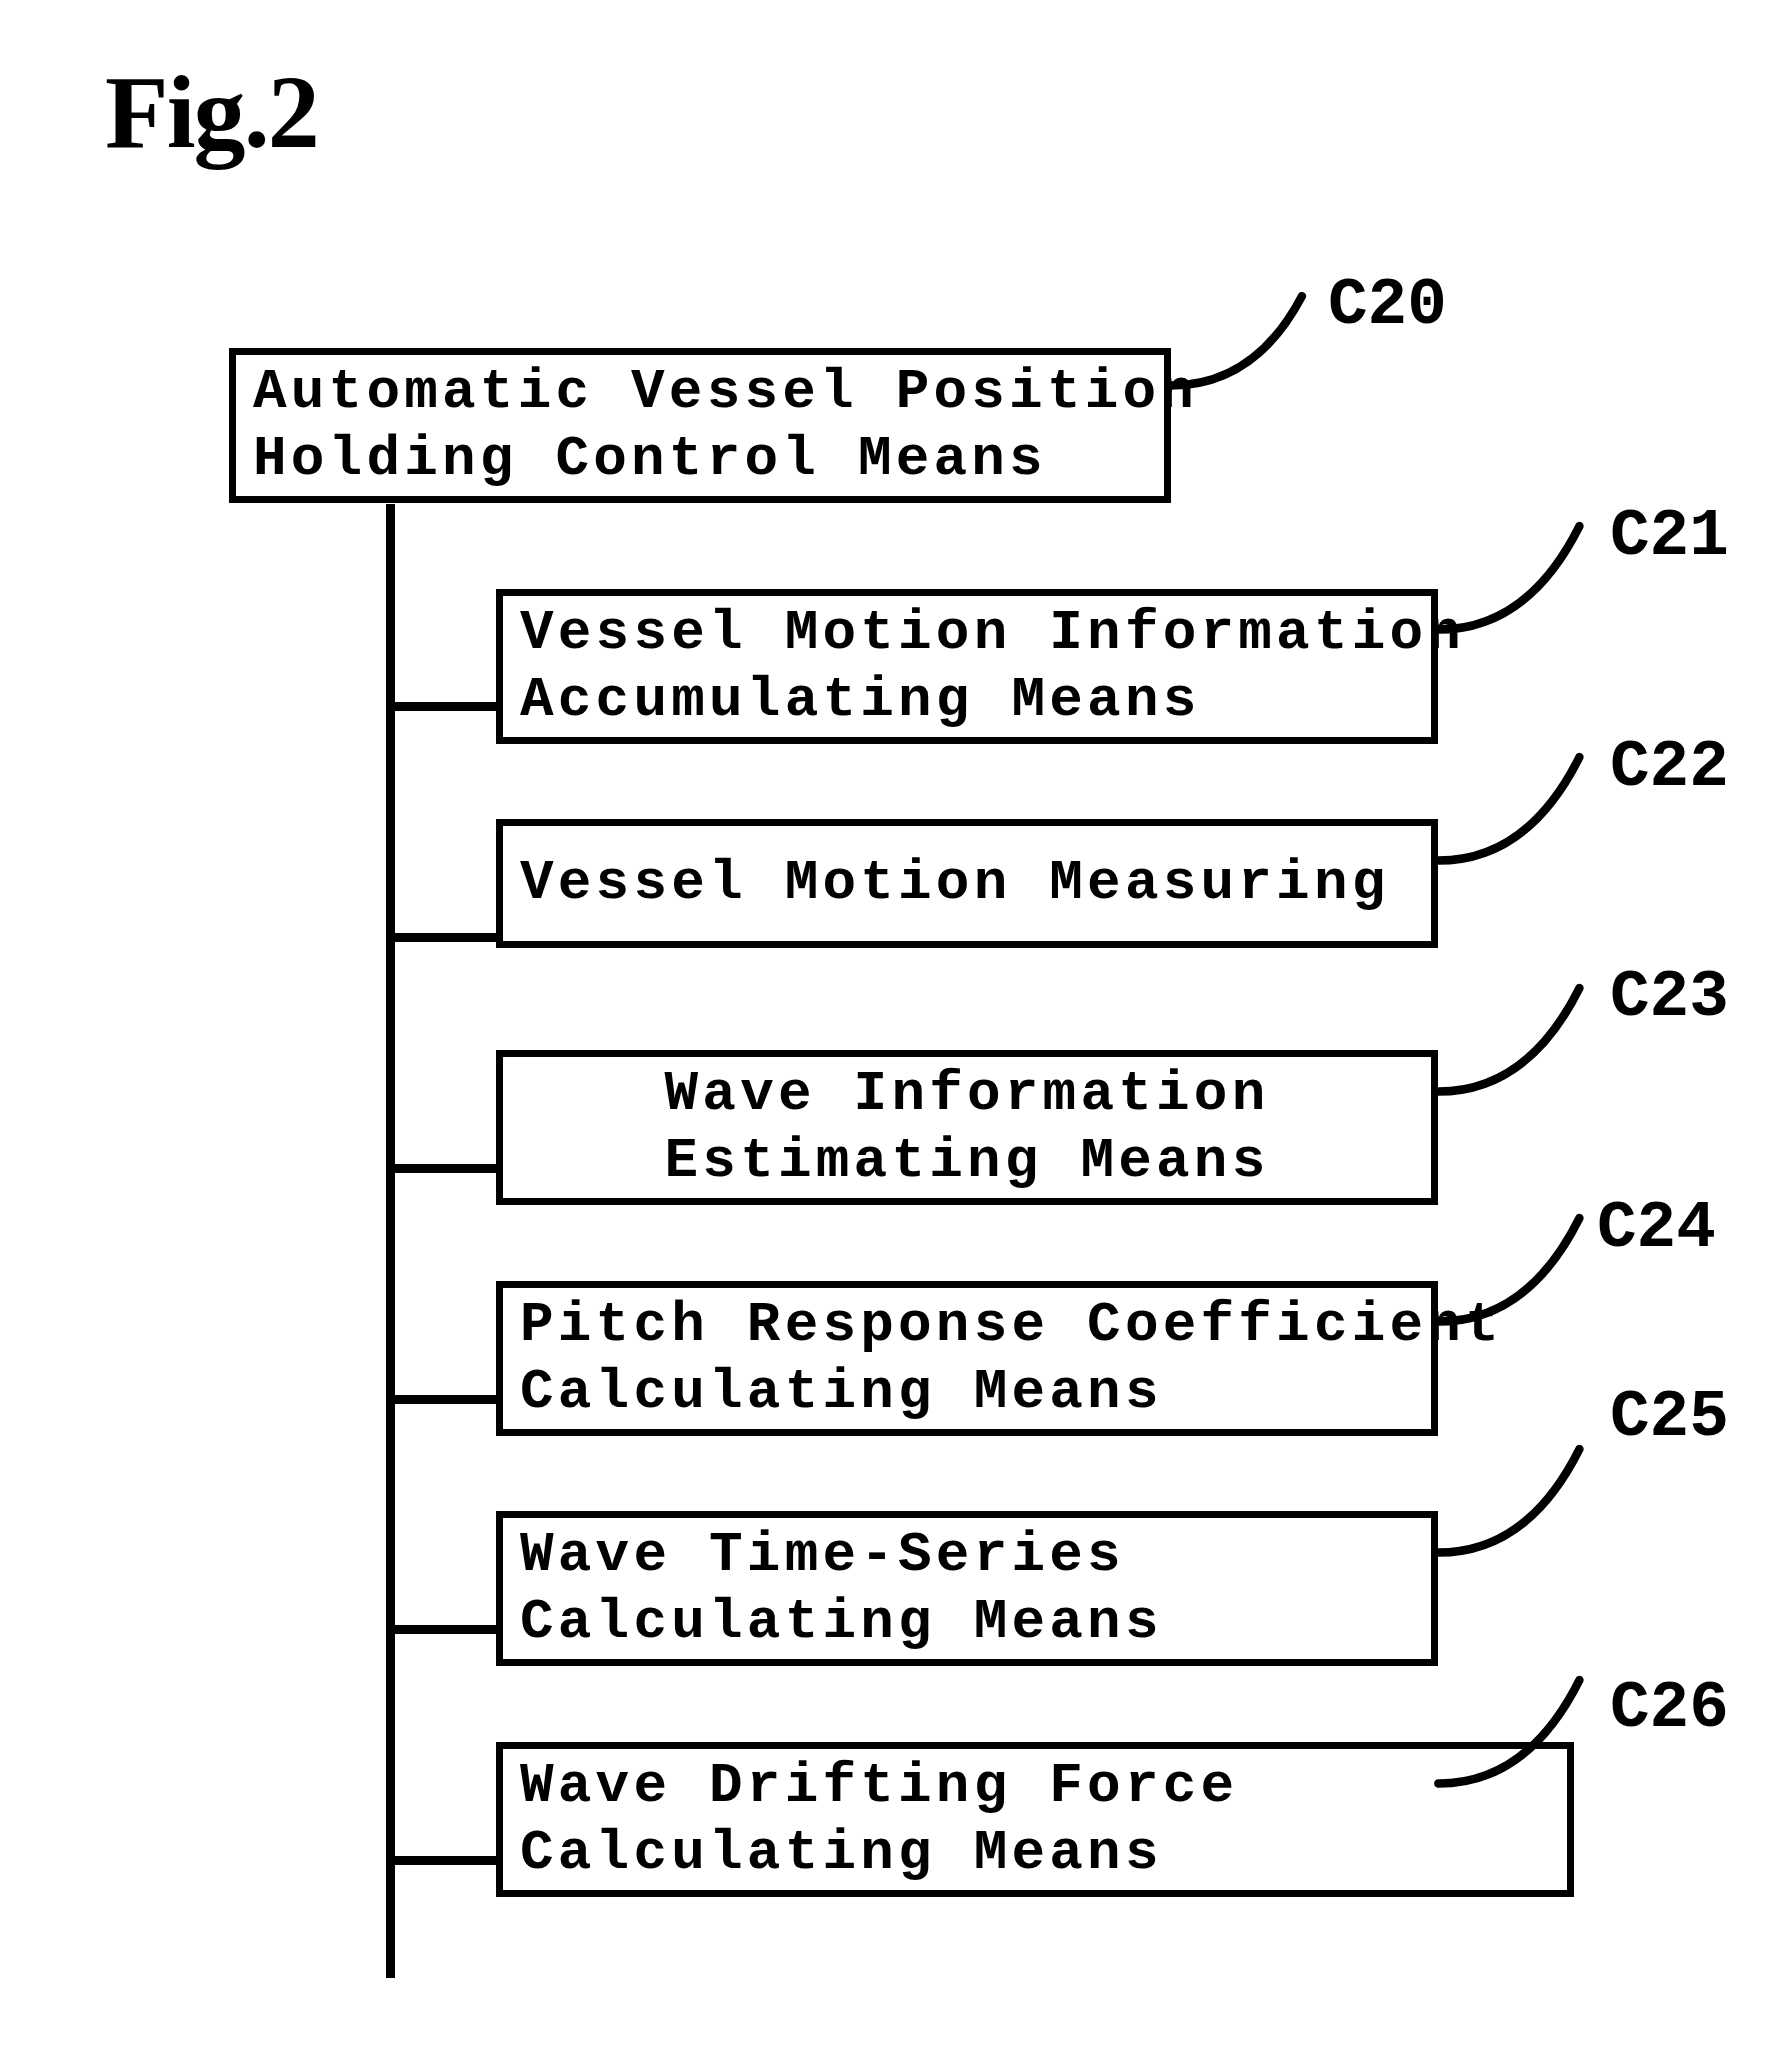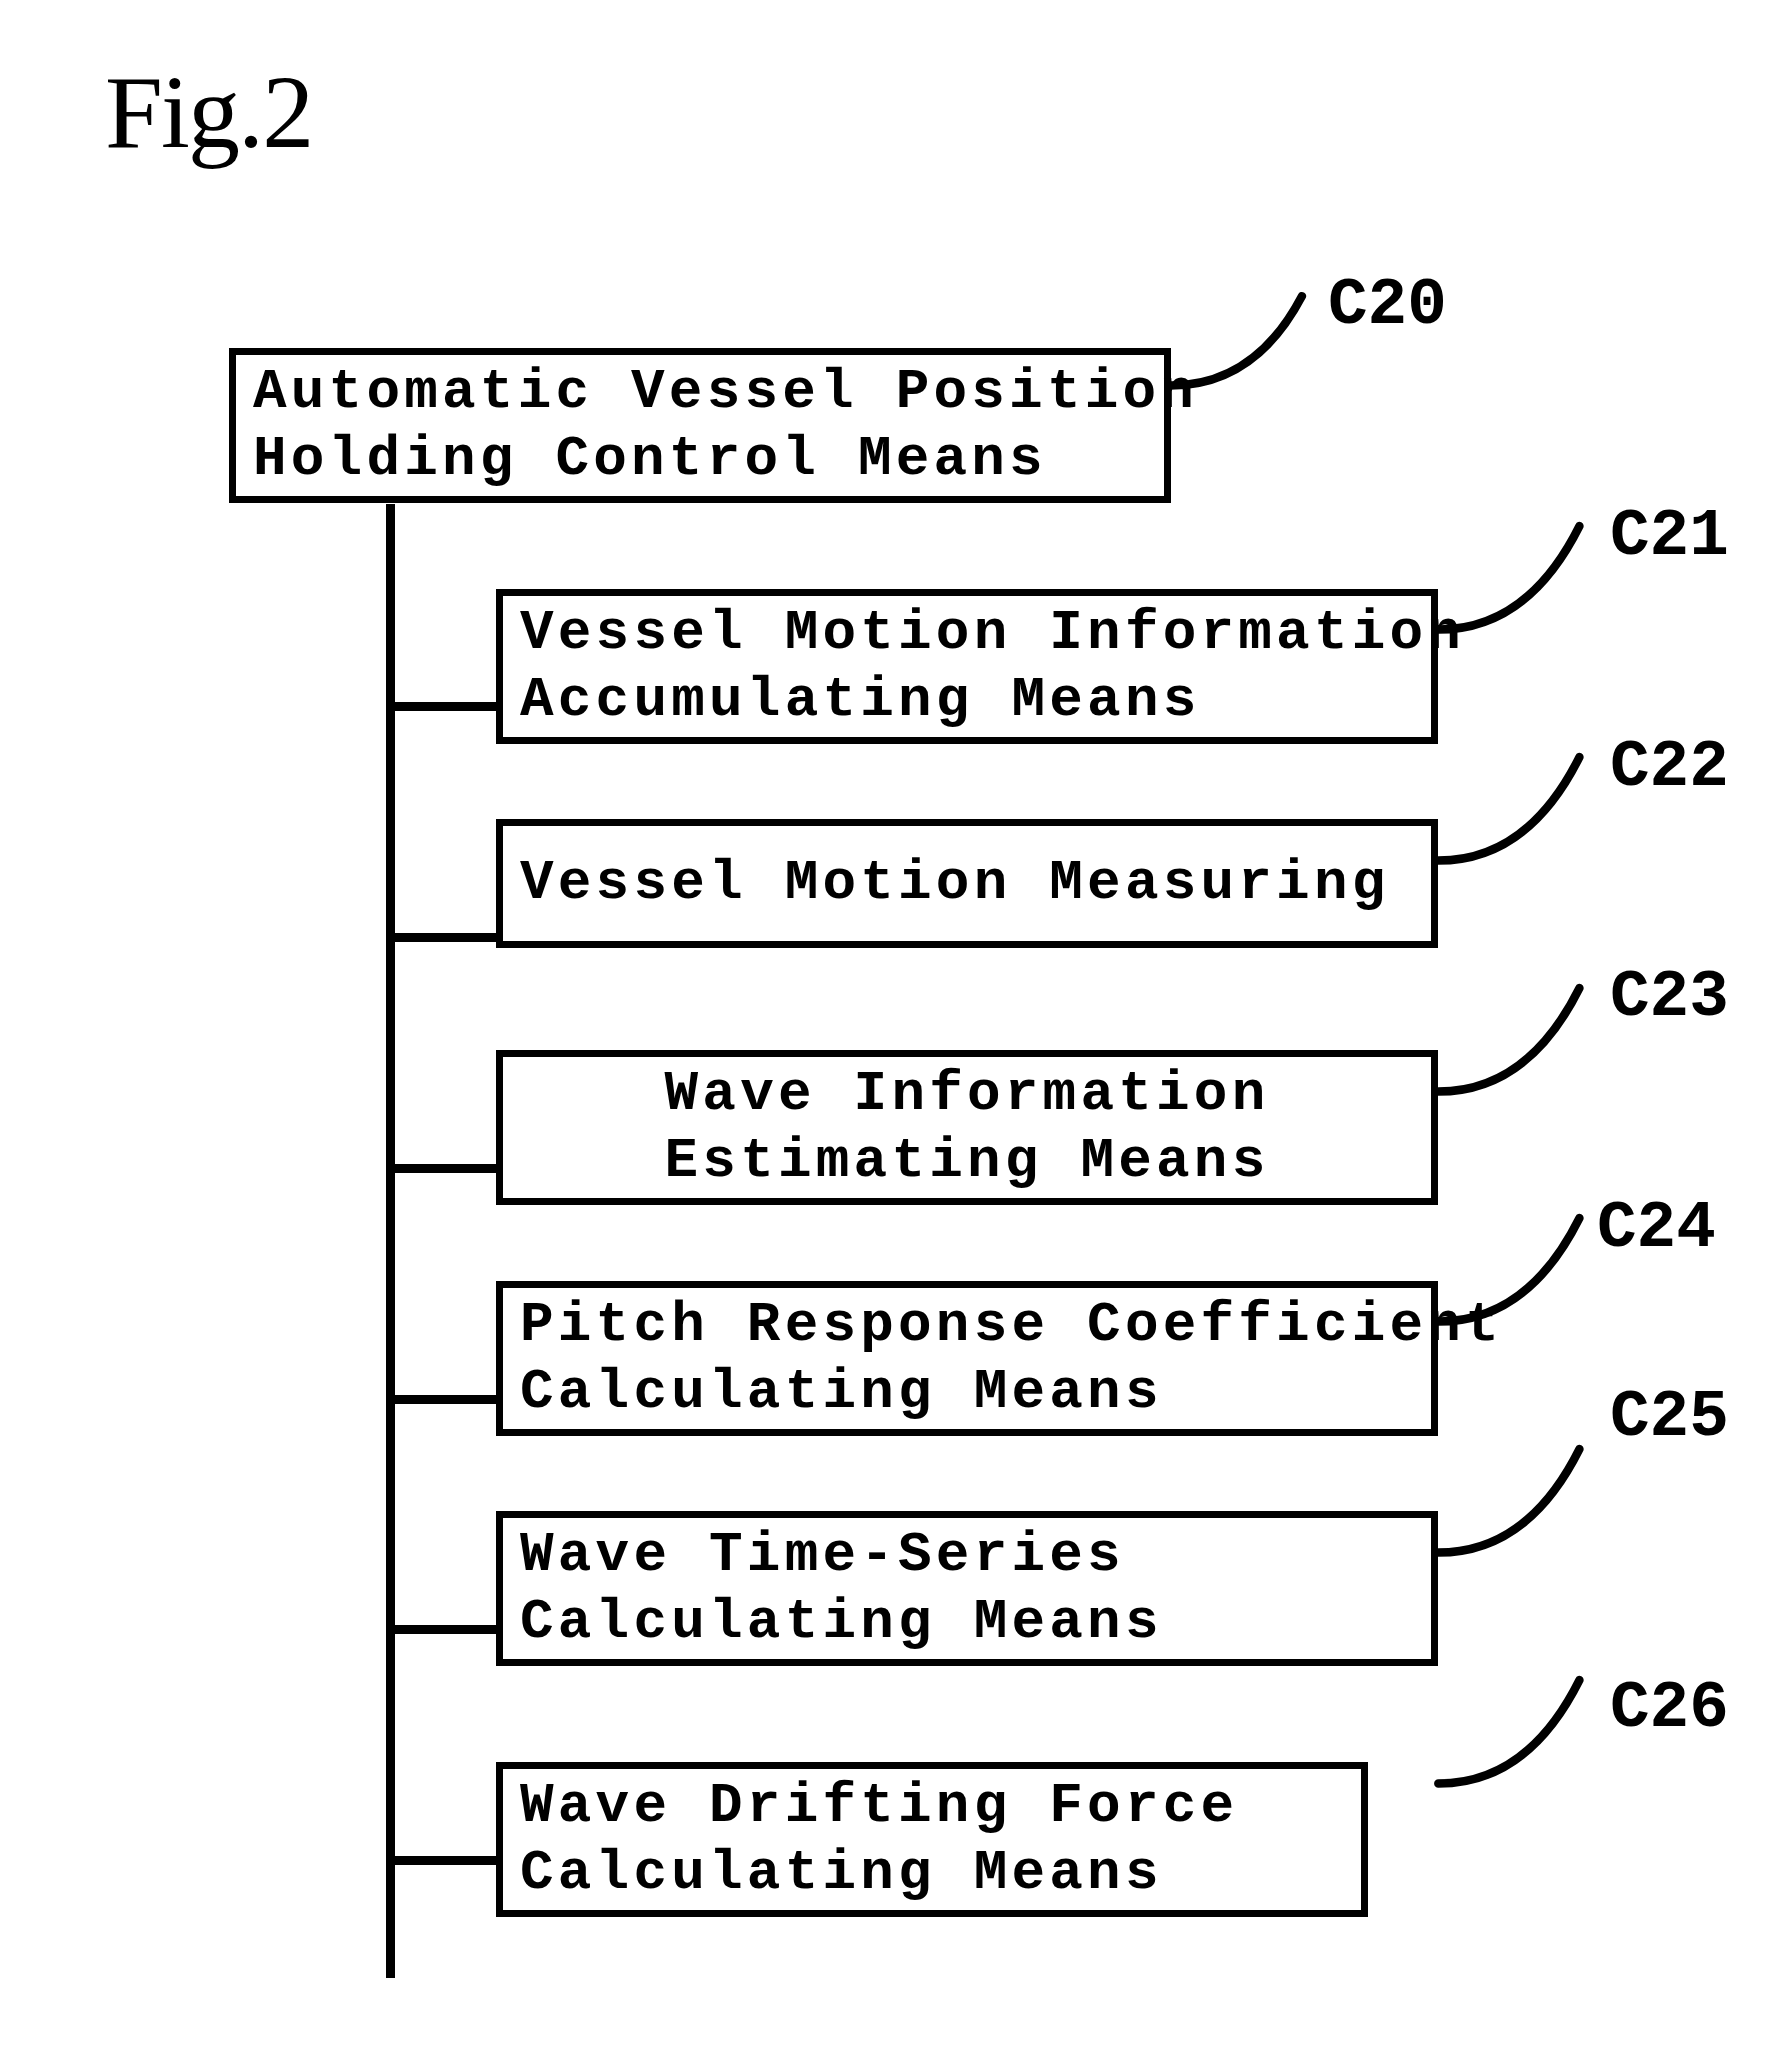--- a/index.html
+++ b/index.html
@@ -5,21 +5,21 @@
   html, body {
     margin: 0;
     padding: 0;
     background: #fff;
     width: 1769px;
     height: 2070px;
     font-family: "Courier New", Courier, monospace;
   }
   .figure-title {
     position: absolute;
-    font-weight: normal;
+    font-weight: bold;
     font-family: "Times New Roman", Times, serif;
     font-size: 104px;
     letter-spacing: -1.9px;
   }
   .box {
     position: absolute;
     border: 7.5px solid #000;
     background: #fff;
     padding: 7.5px 17px 7.5px 17px;
     box-sizing: border-box;
@@ -109,21 +109,21 @@
 <div class="box" style="left:496px; top:1511px; width:942px; height:155px;">
   <span class="line">Wave Time-Series</span>
   <span class="line">Calculating Means</span>
 </div>
 <svg class="callout" style="left:1438px; top:1435px; width:217px; height:127px;" viewBox="0 0 230 135">
   <path d="M 0 125 Q 95 125 150 15" stroke="#000" stroke-width="9" fill="none" stroke-linecap="round"></path>
 </svg>
 <div class="label" style="left:1610px; top:1380px;">C25</div>
 
 <div class="connector" style="left:395px; top:1856px; width:105px; height:8.5px;"></div>
-<div class="box" style="left:496px; top:1742px; width:872px; height:155px;margin-top:20px;">
+<div class="box" style="left:496px; top:1742px; width:1078px; height:155px;">
   <span class="line">Wave Drifting Force</span>
   <span class="line">Calculating Means</span>
 </div>
 <svg class="callout" style="left:1438px; top:1666px; width:217px; height:127px;" viewBox="0 0 230 135">
   <path d="M 0 125 Q 95 125 150 15" stroke="#000" stroke-width="9" fill="none" stroke-linecap="round"></path>
 </svg>
 <div class="label" style="left:1610px; top:1653px;margin-top:18px;">C26</div>
 
 
 </body></html>

